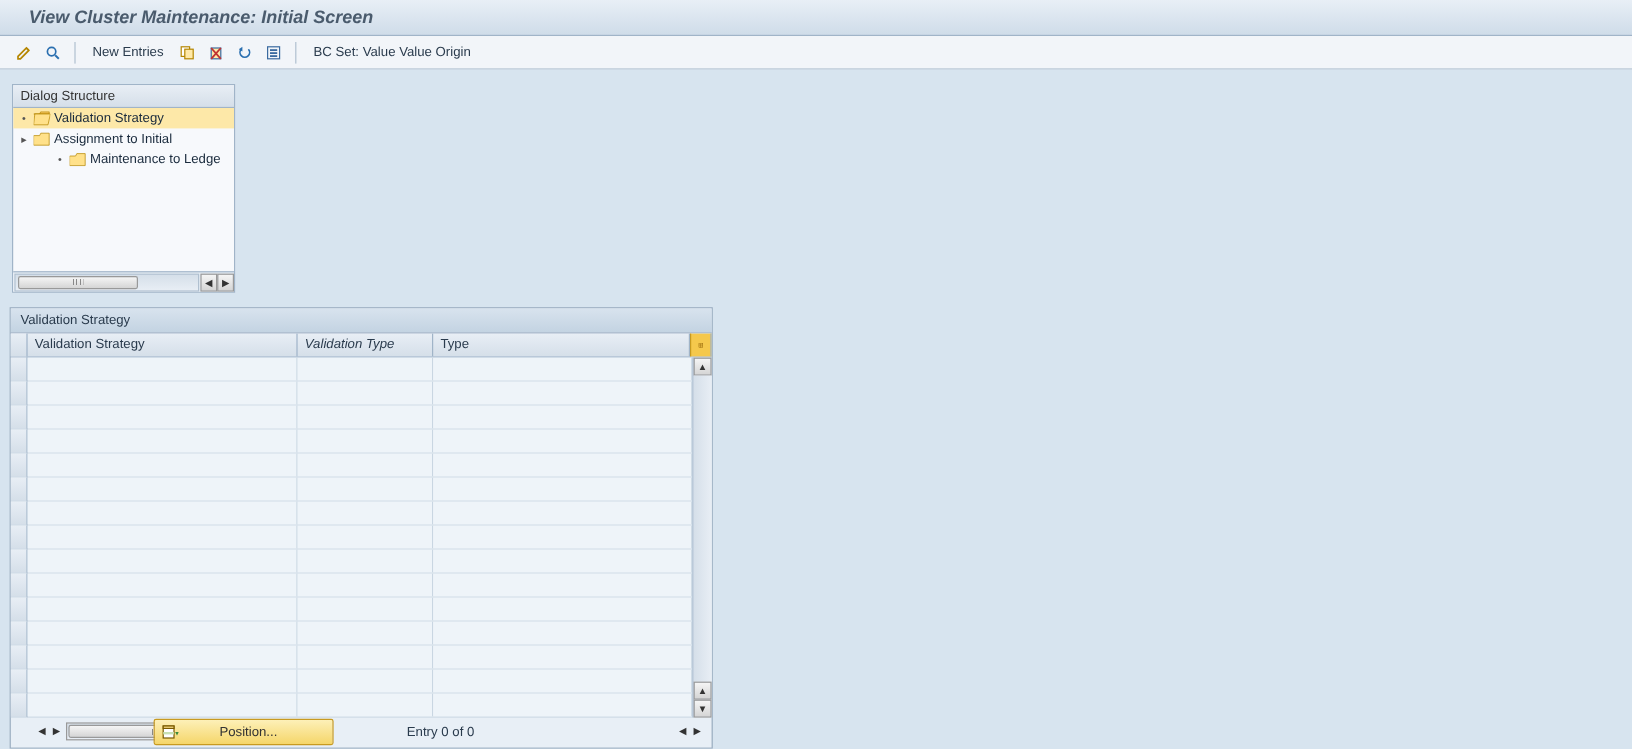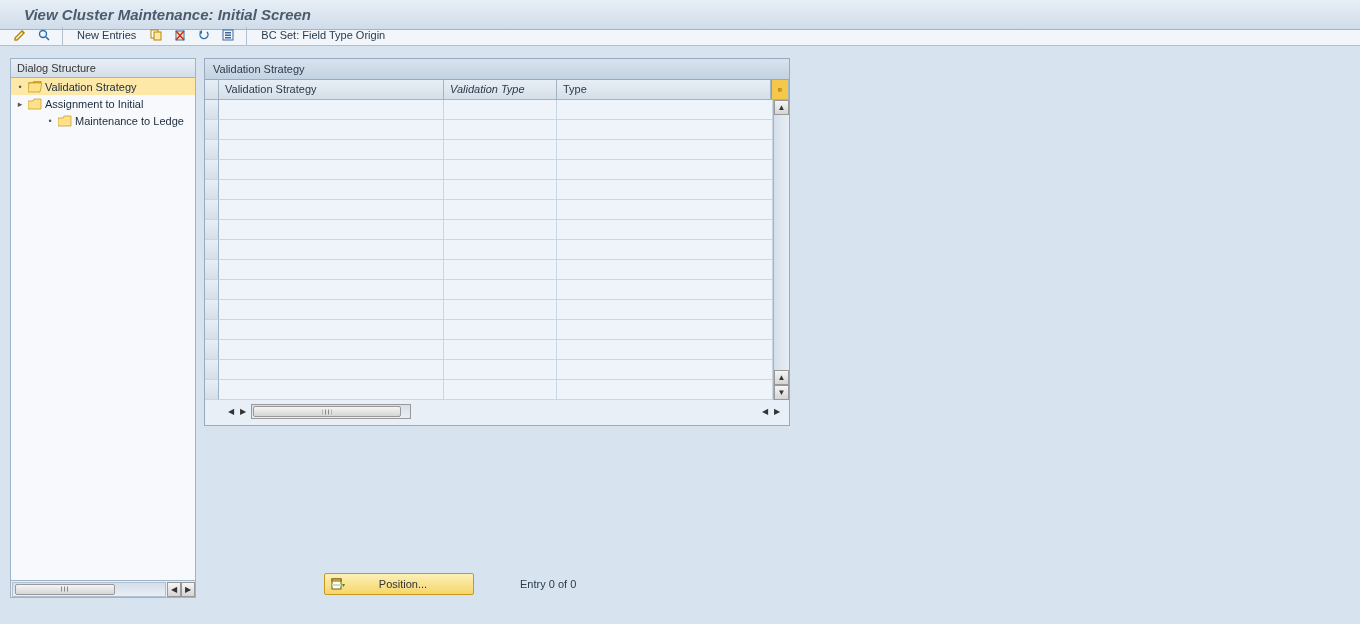--- a/index.html
+++ b/index.html
@@ -16,25 +16,25 @@
   }
   .title-bar .title {
     font-size: 15px;
     font-weight: bold;
     font-style: italic;
     color: #4a5b6d;
   }
   
   
   .toolbar {
-    height: 16px;
+    height: 28px;
     background: #f2f5f9;
     border-bottom: 1px solid #b0c0d0;
     display: flex;
-    align-items: flex-end;
+    align-items: center;
     padding-left: 10px;
     gap: 4px;
   }
   .tb-btn {
     width: 20px; height: 20px;
     display: inline-flex; align-items: center; justify-content: center;
     border: 1px solid transparent;
     border-radius: 2px;
     cursor: pointer;
   }
@@ -46,20 +46,21 @@
     color: #2a3b4d;
   }
   .sep { width: 1px; height: 18px; background: #b0c0d0; margin: 0 4px; }
   
   
   .main-area {
     display: flex;
     height: calc(624px - 30px - 28px);
     background: #d7e4ef;
     position: relative;
+    flex-direction: column;
   }
   
   
   .tree-panel {
     width: 186px;
     margin: 12px 0 0 10px;
     background: #f7f9fc;
     border: 1px solid #a0b4c8;
     position: relative;
     height: 540px;
@@ -262,21 +263,21 @@
     color:#333;font-size:8px;cursor:pointer;
   }
   
   
   .bottom-bar {
     position: absolute;
     left: 120px;
     bottom: 3px;
     display:flex;
     align-items:center;
-    gap: 46px;
+    gap: 61px;
   }
   .position-btn {
     width: 150px; height: 22px;
     background: linear-gradient(to bottom, #fdf0b8, #f5d66a);
     border: 1px solid #c89a20;
     border-radius: 2px;
     display:flex;align-items:center;
     cursor:pointer;
     color:#333;
   }
@@ -346,21 +347,21 @@
   </span>
   <span class="tb-btn">
     <svg width="14" height="14" viewBox="0 0 14 14">
           <rect x="2" y="2" width="10" height="10" fill="none" stroke="#3a6aa0"></rect>
           <rect x="4" y="4" width="6" height="1.5" fill="#3a6aa0"></rect>
           <rect x="4" y="6.5" width="6" height="1.5" fill="#3a6aa0"></rect>
           <rect x="4" y="9" width="6" height="1.5" fill="#3a6aa0"></rect>
         </svg>
   </span>
   <span class="sep"></span>
-  <span class="tb-text">BC Set: Field Type Origin</span>
+  <span class="tb-text">BC Set: Value Value Origin</span>
 </div>
 
 <div class="main-area">
 
   <div class="tree-panel">
     <div class="tree-header">Dialog Structure</div>
     <div class="tree-body">
       <div class="tree-node indent1 sel">
         <span class="exp">•</span>
         <span class="folder">

